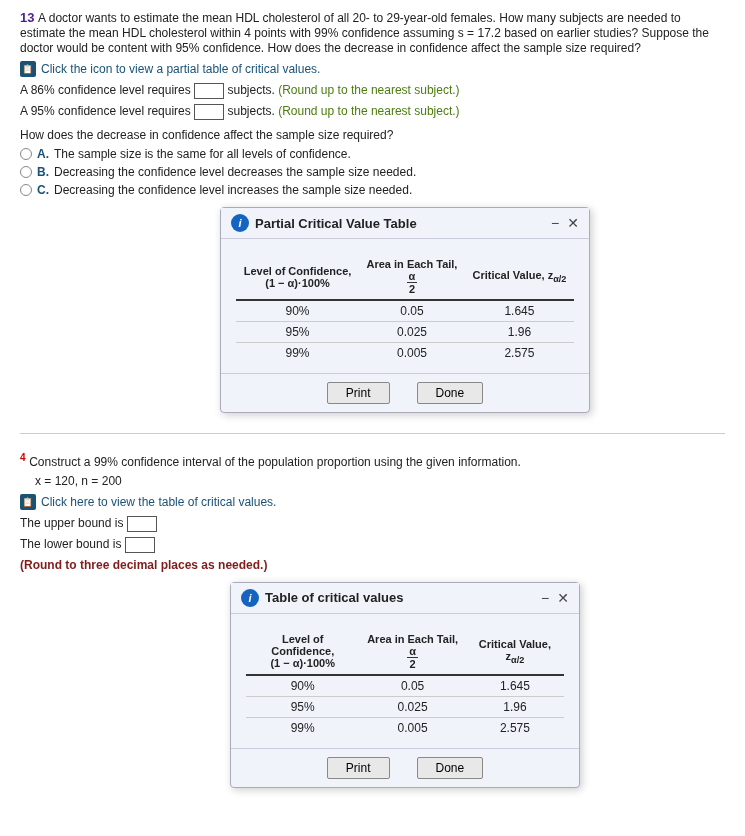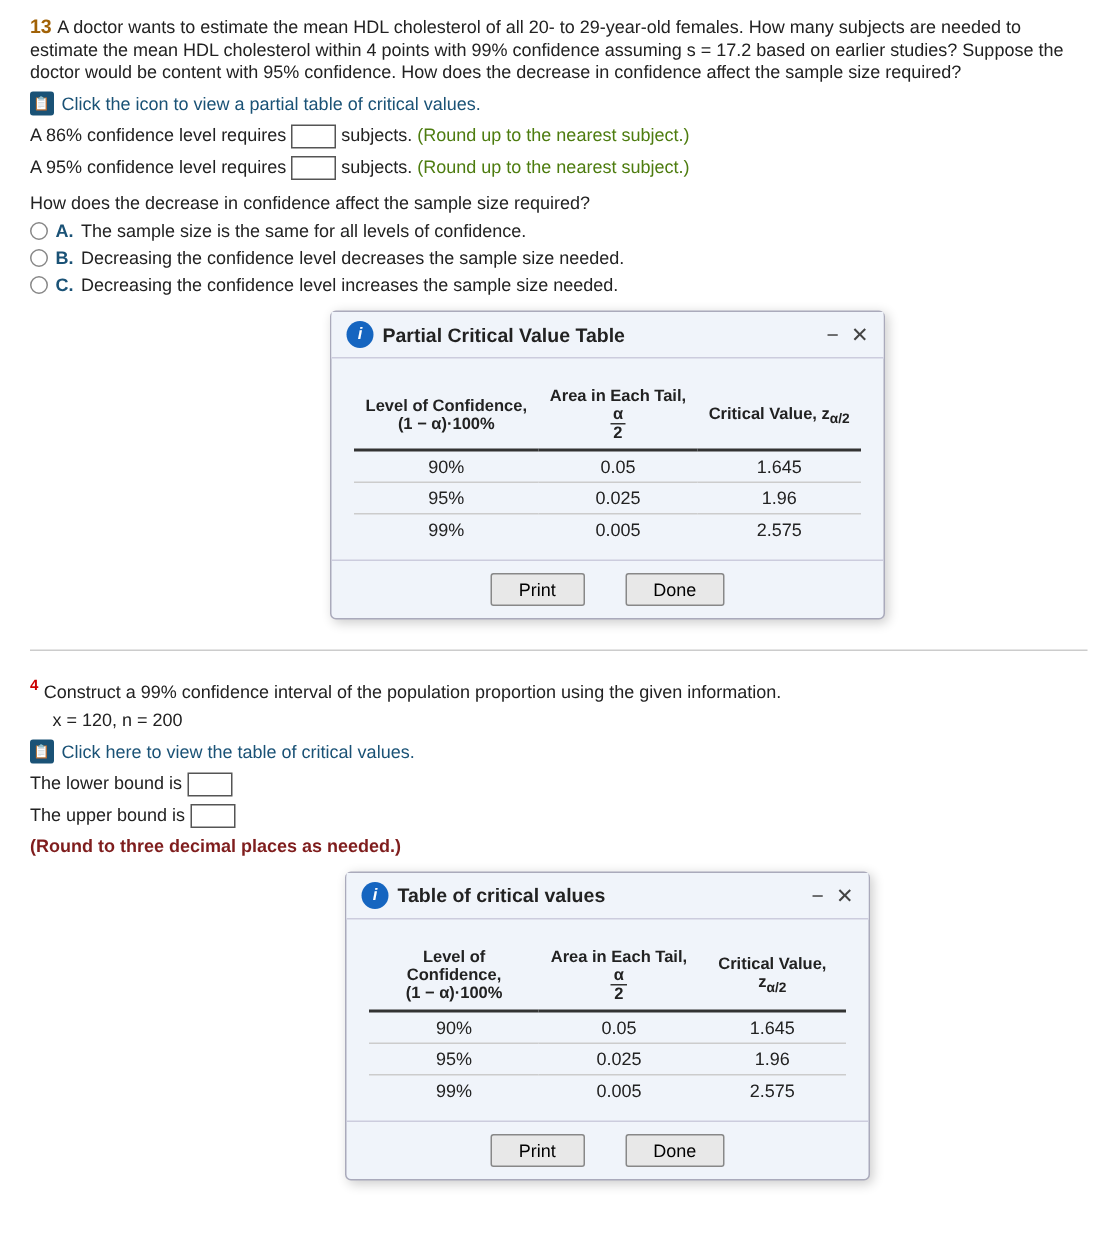--- a/index.html
+++ b/index.html
@@ -13,21 +13,21 @@
       padding: 10px 20px;
     }
     .question-block {
       margin-bottom: 18px;
       padding-bottom: 10px;
       border-bottom: 1px solid #ccc;
     }
     .question-number {
       font-weight: bold;
       font-size: 13px;
-      color: #a16207;
+      color: #4c1d95;
       display: inline;
     }
     .question-text {
       display: inline;
       font-size: 12px;
     }
     .icon-link {
       display: flex;
       align-items: center;
       gap: 5px;
@@ -340,25 +340,25 @@
     <span class="question-text">Construct a 99% confidence interval of the population proportion using the given information.</span>
   </div>
   <div class="x-n-line">x = 120, n = 200</div>
 
   <div class="icon-link">
     <span class="book-icon">📋</span>
     <span>Click here to view the table of critical values.</span>
   </div>
 
   <div class="bound-row">
+    <span>The upper bound is</span>
+    <span class="input-box"></span>
+  </div>
+  <div class="bound-row">
     <span>The lower bound is</span>
-    <span class="input-box"></span>
-  </div>
-  <div class="bound-row">
-    <span>The upper bound is</span>
     <span class="input-box"></span>
   </div>
   <div class="round-note">(Round to three decimal places as needed.)</div>
 
   <div class="modal-overlay-area">
     <div class="modal-box-sm">
       <div class="modal-titlebar">
         <div class="modal-title-left">
           <span class="info-icon">i</span>
           <span>Table of critical values</span>

